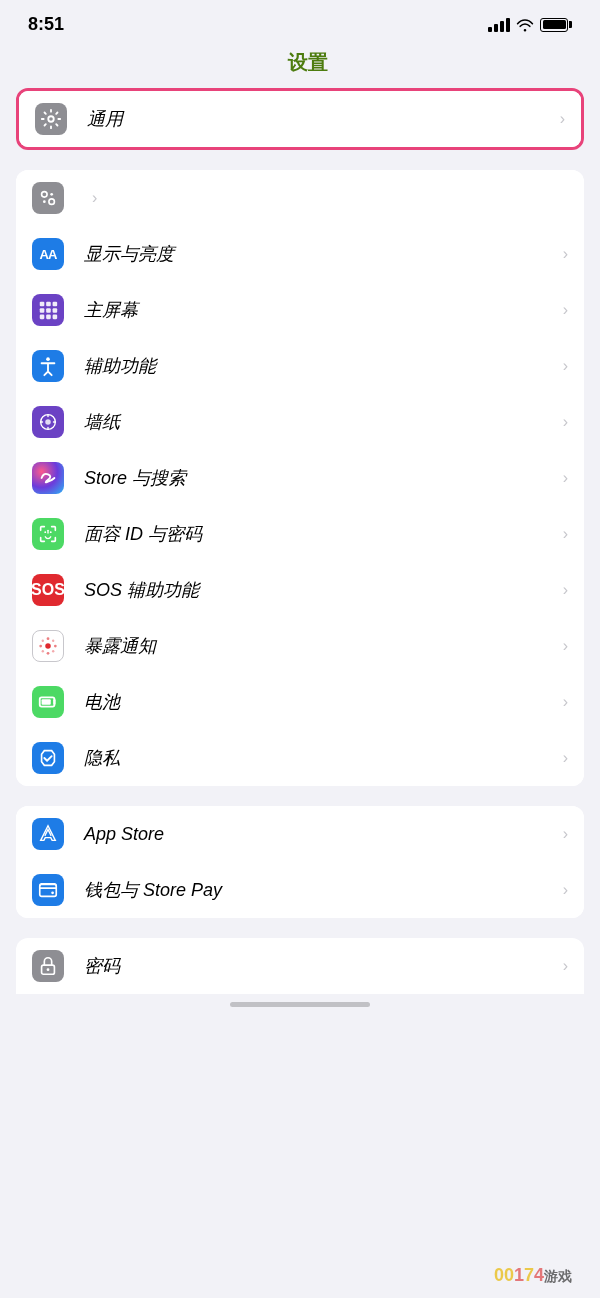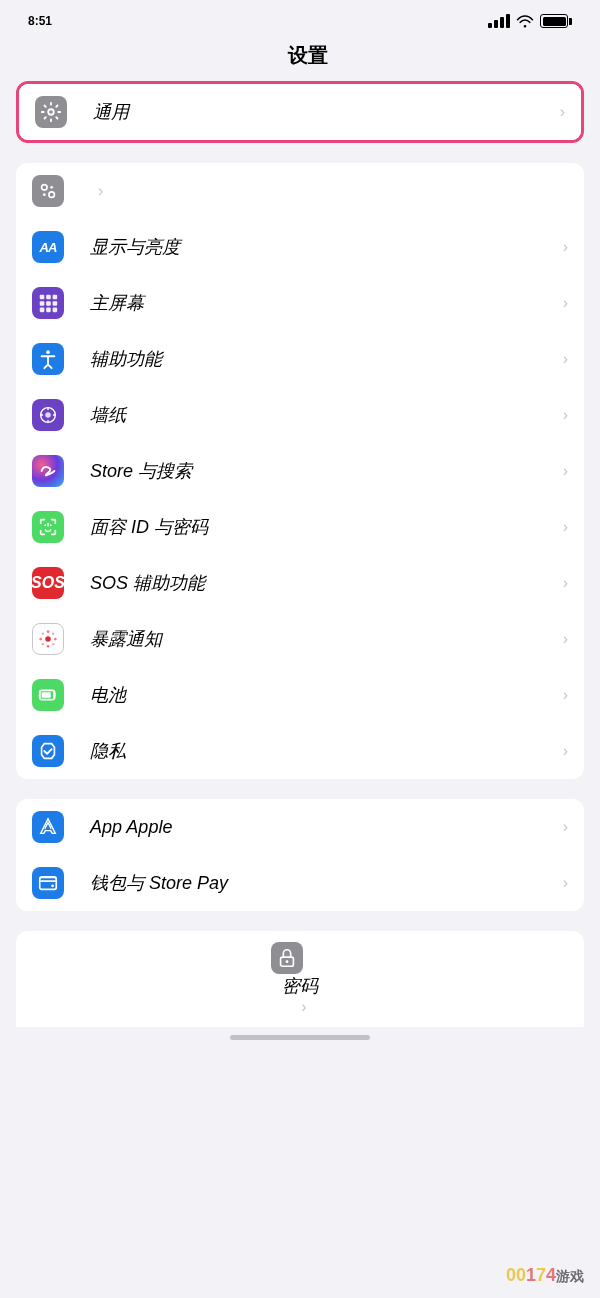--- a/index.html
+++ b/index.html
@@ -15,21 +15,21 @@
 
     
     .status-bar {
       display: flex;
       justify-content: space-between;
       align-items: center;
       padding: 14px 28px 8px 28px;
       background: #f2f2f7;
     }
     .status-time {
-      font-size: 12px;
+      font-size: 18px;
       font-weight: 600;
       color: #000;
     }
     .status-icons {
       display: flex;
       align-items: center;
       gap: 6px;
     }
     .signal-bars {
       display: flex;
@@ -81,21 +81,21 @@
       height: 7px;
       background: #000;
       border-radius: 0 1px 1px 0;
     }
 
     
     .page-title {
       text-align: center;
       font-size: 20px;
       font-weight: 600;
-      color: #000000;
+      color: #4d7c0f;
       padding: 6px 0 12px 16px;
       background: #f2f2f7;
     }
 
     
     .settings-section {
       background: #fff;
       border-radius: 12px;
       margin: 0 16px 20px 16px;
       overflow: hidden;
@@ -123,30 +123,29 @@
       left: 60px;
       right: 0;
       height: 0.5px;
       background: #c8c7cc;
     }
 
     .item-icon {
       width: 32px;
       height: 32px;
       border-radius: 8px;
-      margin-right: 26px;
+      margin-right: 20px;
       flex-shrink: 0;
       display: flex;
       align-items: center;
       justify-content: center;
       font-size: 18px;
       color: #fff;
       font-weight: bold;
       overflow: hidden;
-      font-style: italic;
     }
 
     .item-label {
       flex: 1;
       font-size: 18px;
       color: #000;
       font-style: italic;
     }
 
     .chevron {
@@ -191,21 +190,21 @@
       font-size: 16px;
       font-weight: 900;
       color: #fff;
       letter-spacing: 0;
     }
 
     
     .watermark {
       position: fixed;
       bottom: 12px;
-      right: 16px;
+      right: 28px;
       font-size: 14px;
       color: #000;
       opacity: 0.7;
       font-weight: bold;
       z-index: 100;
       pointer-events: none;
     }
 
     
     .home-indicator {
@@ -223,21 +222,20 @@
 
     
     .partial-item {
       display: flex;
       align-items: center;
       padding: 11px 16px;
       background: #fff;
       border-radius: 12px 12px 0 0;
       margin: 0 16px;
       min-height: 56px;
-      flex-direction: column;
     }
   </style>
 </head>
 <body>
 
 <div class="status-bar">
   <span class="status-time">8:51</span>
   <div class="status-icons">
     <div class="signal-bars">
       <span></span>
@@ -416,21 +414,21 @@
 
 <div class="settings-section">
 
   <div class="settings-item">
     <div class="item-icon icon-appstore">
       <svg class="icon-svg" viewBox="0 0 24 24" fill="none">
         <path d="M12 3L4 19h3.5l1.5-3h6l1.5 3H20L12 3z" stroke="#fff" stroke-width="1.5" fill="none"></path>
         <path d="M8.5 14l3.5-7 3.5 7" stroke="#fff" stroke-width="1.5" fill="none"></path>
       </svg>
     </div>
-    <span class="item-label">App Apple</span>
+    <span class="item-label">App Store</span>
     <span class="chevron">›</span>
   </div>
 
   <div class="settings-item">
     <div class="item-icon icon-wallet">
       <svg class="icon-svg" viewBox="0 0 24 24" fill="none">
         <rect x="3" y="6" width="18" height="13" rx="2" stroke="#fff" stroke-width="1.8" fill="none"></rect>
         <path d="M3 10h18" stroke="#fff" stroke-width="1.8"></path>
         <path d="M3 8V7a2 2 0 0 1 2-2h14a2 2 0 0 1 2 2v1" stroke="#fff" stroke-width="1.5" fill="none"></path>
         <circle cx="17" cy="15" r="1.5" fill="#fff"></circle>

